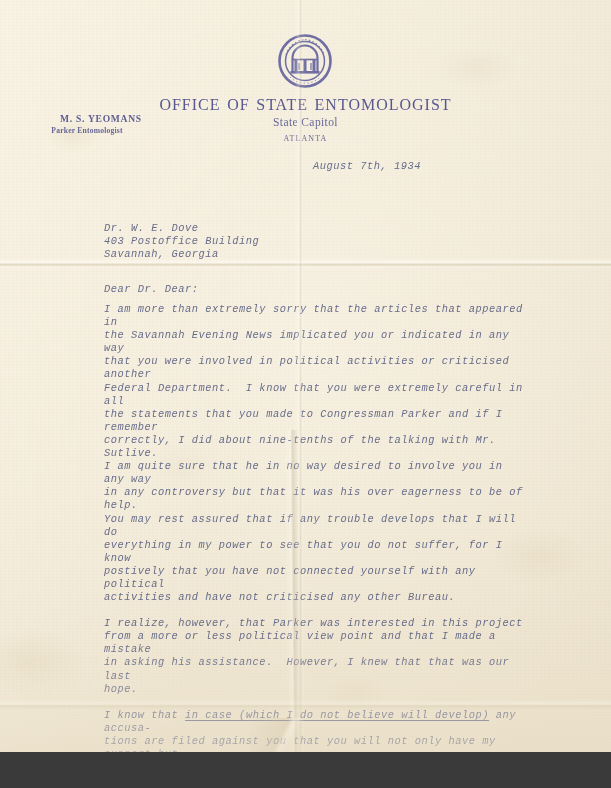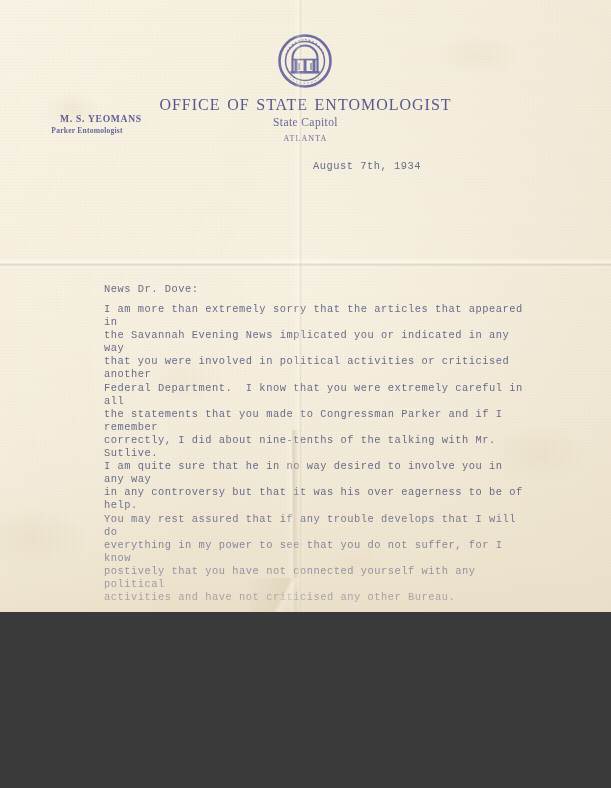--- a/index.html
+++ b/index.html
@@ -4,21 +4,21 @@
 <style>
   html, body {
     margin: 0;
     padding: 0;
     background: #3a3a3a;
   }
 
   #page {
     position: relative;
     width: 611px;
-    height: 612px;
+    height: 752px;
     overflow: hidden;
     background-color: #efe6d2;
     background-image:
       
       radial-gradient(ellipse 140% 120% at 50% 45%, rgba(255,252,242,0.55) 0%, rgba(255,252,242,0.18) 45%, rgba(190,172,138,0.00) 70%, rgba(168,148,112,0.22) 100%),
       
       radial-gradient(ellipse 40px 26px at 12% 18%, rgba(214,198,164,0.30), rgba(0,0,0,0) 70%),
       radial-gradient(ellipse 60px 30px at 78% 9%, rgba(215,199,166,0.26), rgba(0,0,0,0) 70%),
       radial-gradient(ellipse 52px 34px at 30% 62%, rgba(213,196,160,0.22), rgba(0,0,0,0) 72%),
       radial-gradient(ellipse 70px 40px at 88% 74%, rgba(210,192,156,0.26), rgba(0,0,0,0) 72%),
@@ -164,20 +164,21 @@
 
   
   .typed {
     font-family: "Liberation Mono", "DejaVu Sans Mono", monospace;
     color: #5c6285;
     font-size: 10.4px;
     line-height: 13.1px;
     letter-spacing: 0.52px;
     white-space: pre-wrap;
     opacity: 0.93;
+    font-style: italic;
   }
 
   #date-line {
     position: absolute;
     top: 160px;
     left: 313px;
   }
 
   #addressee {
     position: absolute;
@@ -244,22 +245,25 @@
 
   <div id="letterhead-title">Office of State Entomologist</div>
   <div id="letterhead-sub2">Atlanta</div>
   <div id="letterhead-sub1">State Capitol</div>
 
   <div id="official-name">M. S. YEOMANS</div>
   <div id="official-role">Parker Entomologist</div>
 
   <div id="date-line" class="typed">August 7th, 1934</div>
 
-
-  <div id="salutation" class="typed">News Dr. Dove:</div>
+  <div id="addressee" class="typed">Dr. W. E. Dove
+403 Postoffice Building
+Savannah, Georgia</div>
+
+  <div id="salutation" class="typed">Dear Dr. Dear:</div>
 
   <div id="body">
     <p class="typed para">I am more than extremely sorry that the articles that appeared in
 the Savannah Evening News implicated you or indicated in any way
 that you were involved in political activities or criticised another
 Federal Department.  I know that you were extremely careful in all
 the statements that you made to Congressman Parker and if I remember
 correctly, I did about nine-tenths of the talking with Mr. Sutlive.
 I am quite sure that he in no way desired to involve you in any way
 in any controversy but that it was his over eagerness to be of help.

